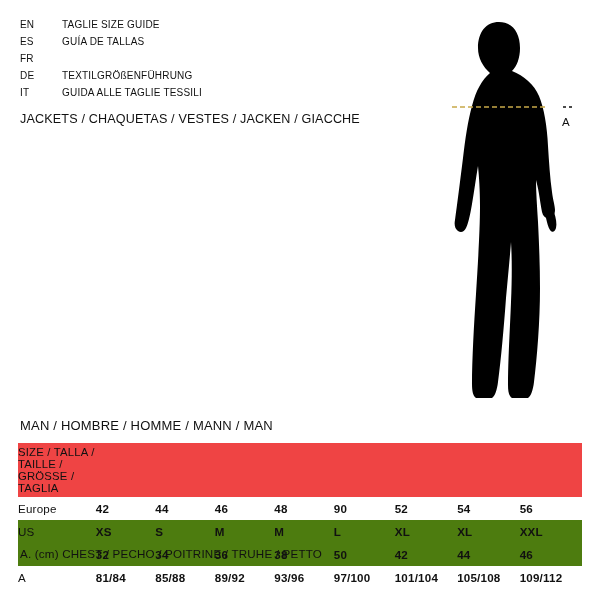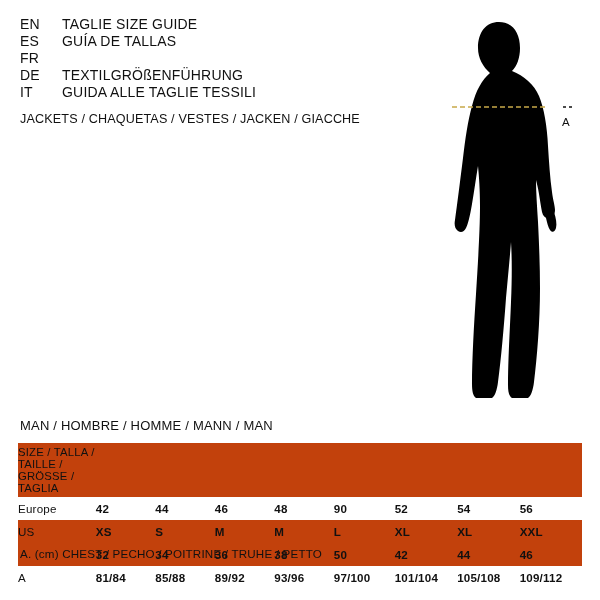--- a/index.html
+++ b/index.html
@@ -25,21 +25,21 @@
   .lang-block {
     position: absolute;
     left: 20px;
     top: 16px;
     width: 380px;
   }
   .lang-row {
     display: flex;
     align-items: baseline;
     line-height: 17px;
-    font-size: 14px;
+    font-size: 10px;
     letter-spacing: 0.2px;
   }
   .lang-code {
     width: 42px;
     flex: 0 0 42px;
     color: #111;
   }
   .lang-text {
     color: #111;
   }
@@ -94,25 +94,25 @@
     font-size: 11.6px;
     color: #111;
   }
   table.size-table td {
     padding: 3px 0 3px 0;
     height: 17px;
     vertical-align: middle;
     letter-spacing: 0.2px;
   }
   table.size-table tr.head td {
-    background: #c2410c;
+    background: #ef4444;
     font-size: 11.3px;
   }
   table.size-table tr.shade td {
-    background: #c2410c;
+    background: #4d7c0f;
     margin-left: 28px;
   }
   table.size-table tr.plain td {
     background: #ffffff;
   }
   td.c-label { width: 86px; padding-left: 4px; }
   td.c-val { width: 68px; font-weight: bold; }
 
   .footnote {
     position: absolute;

